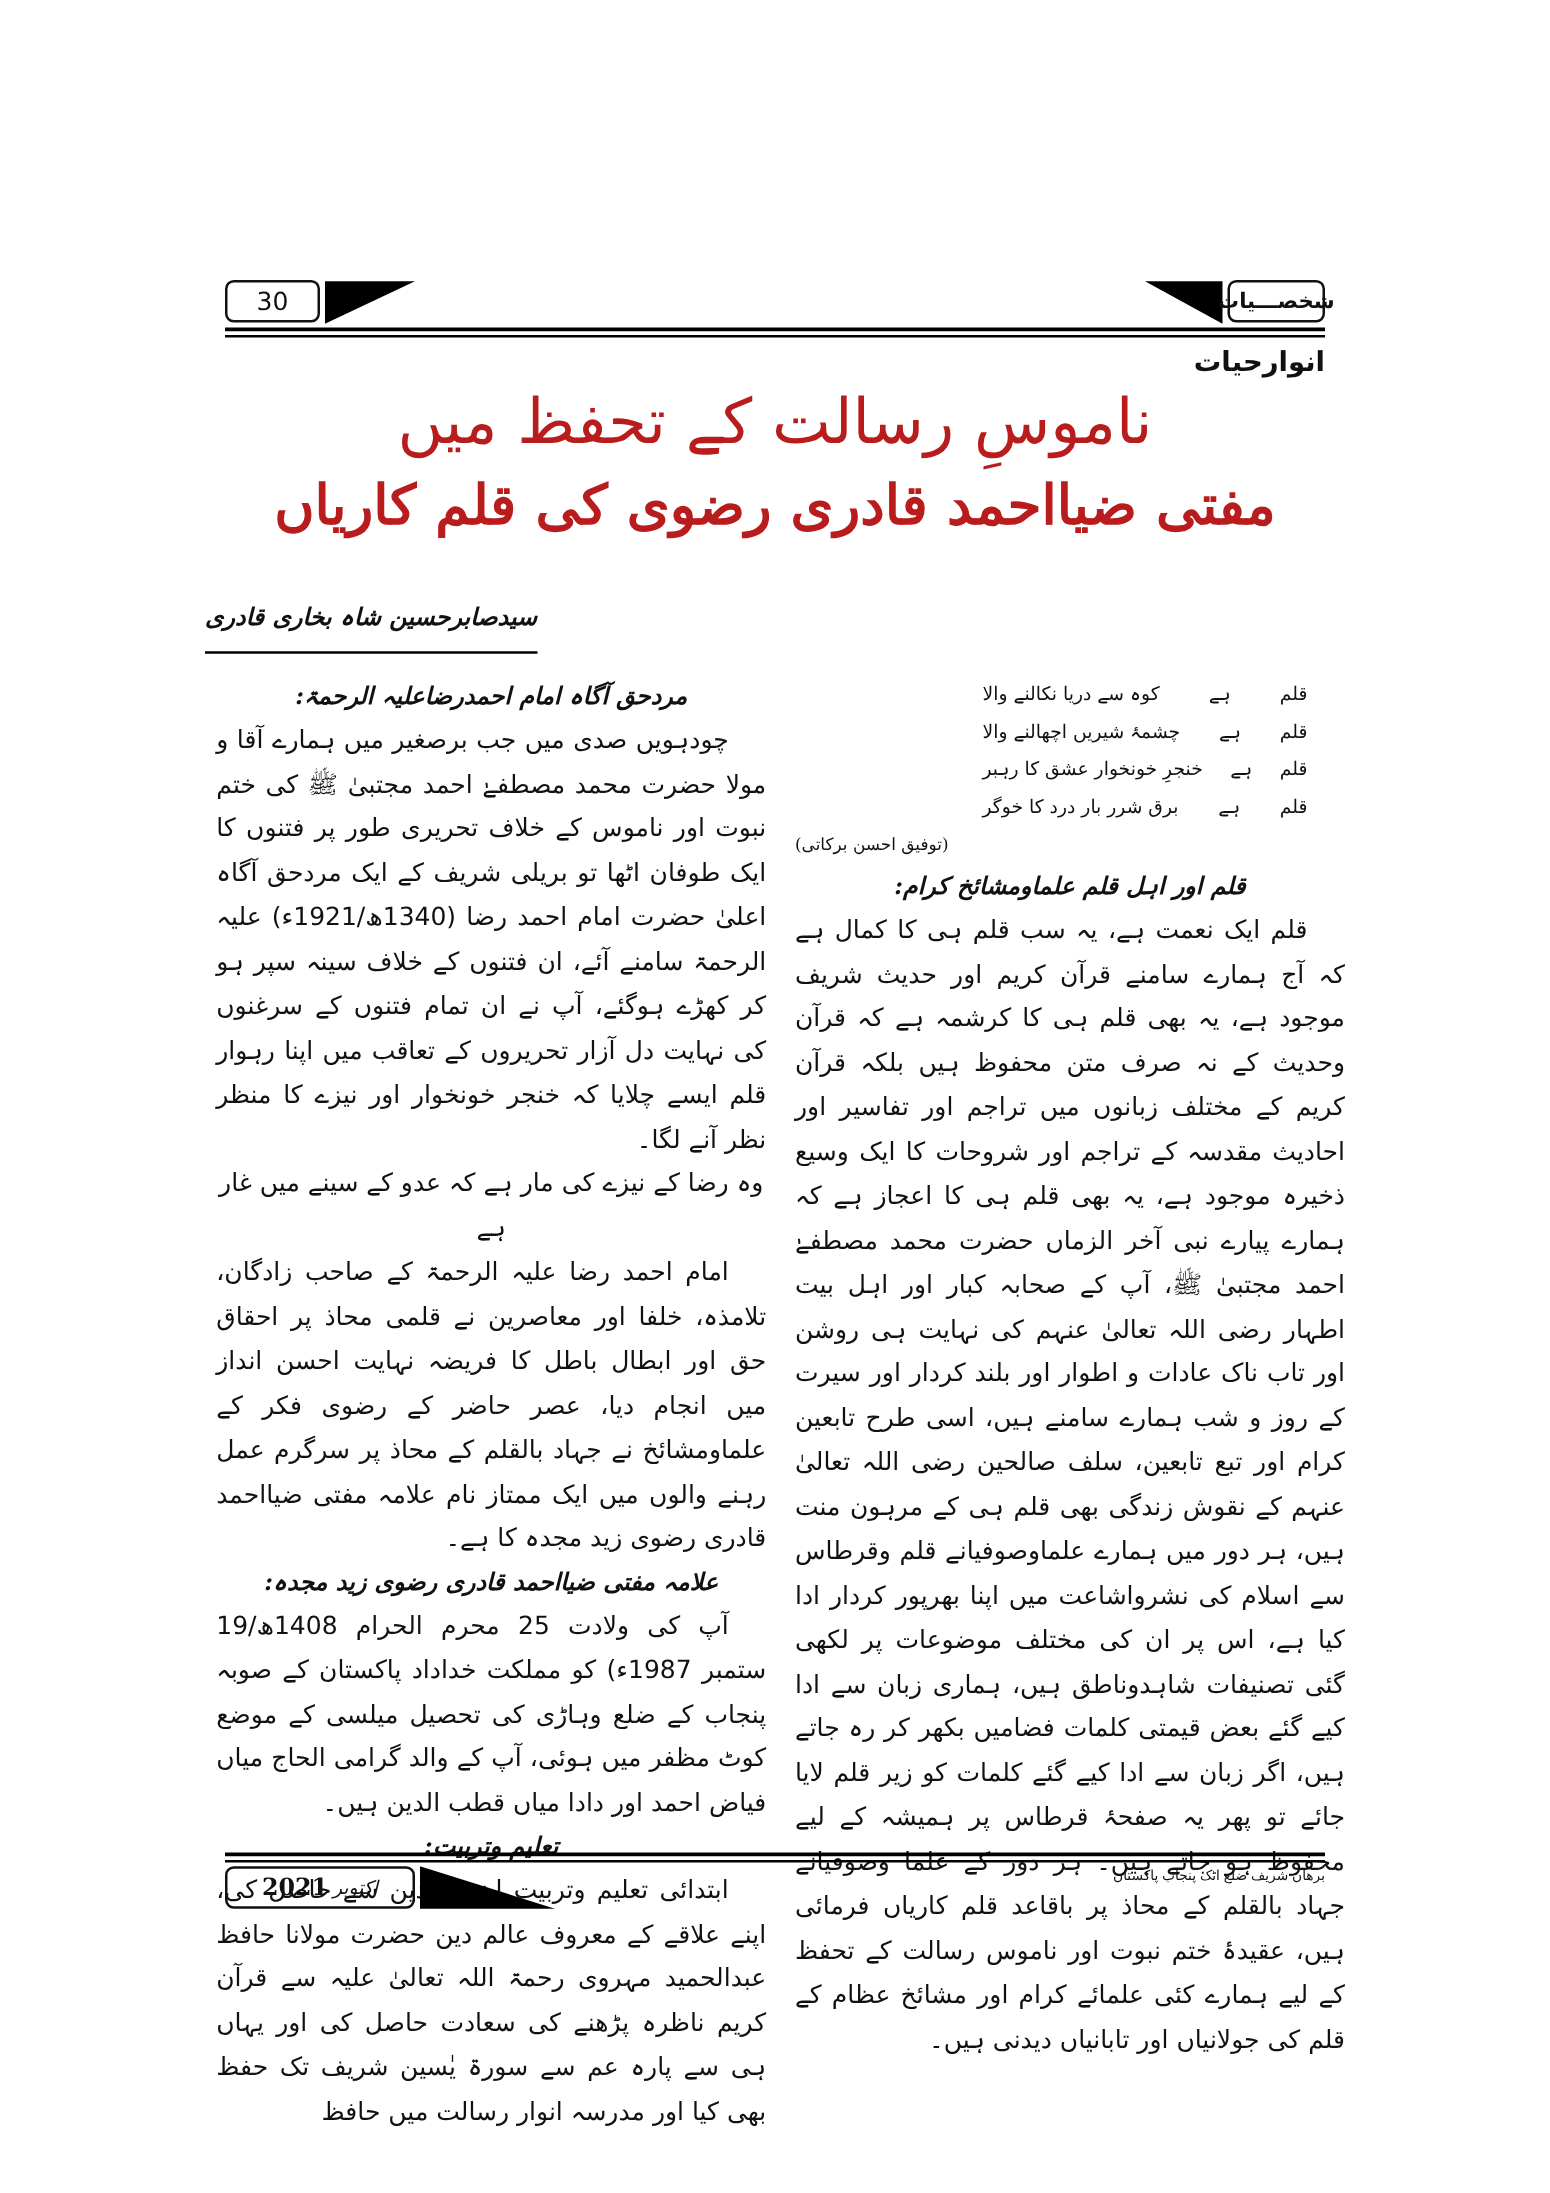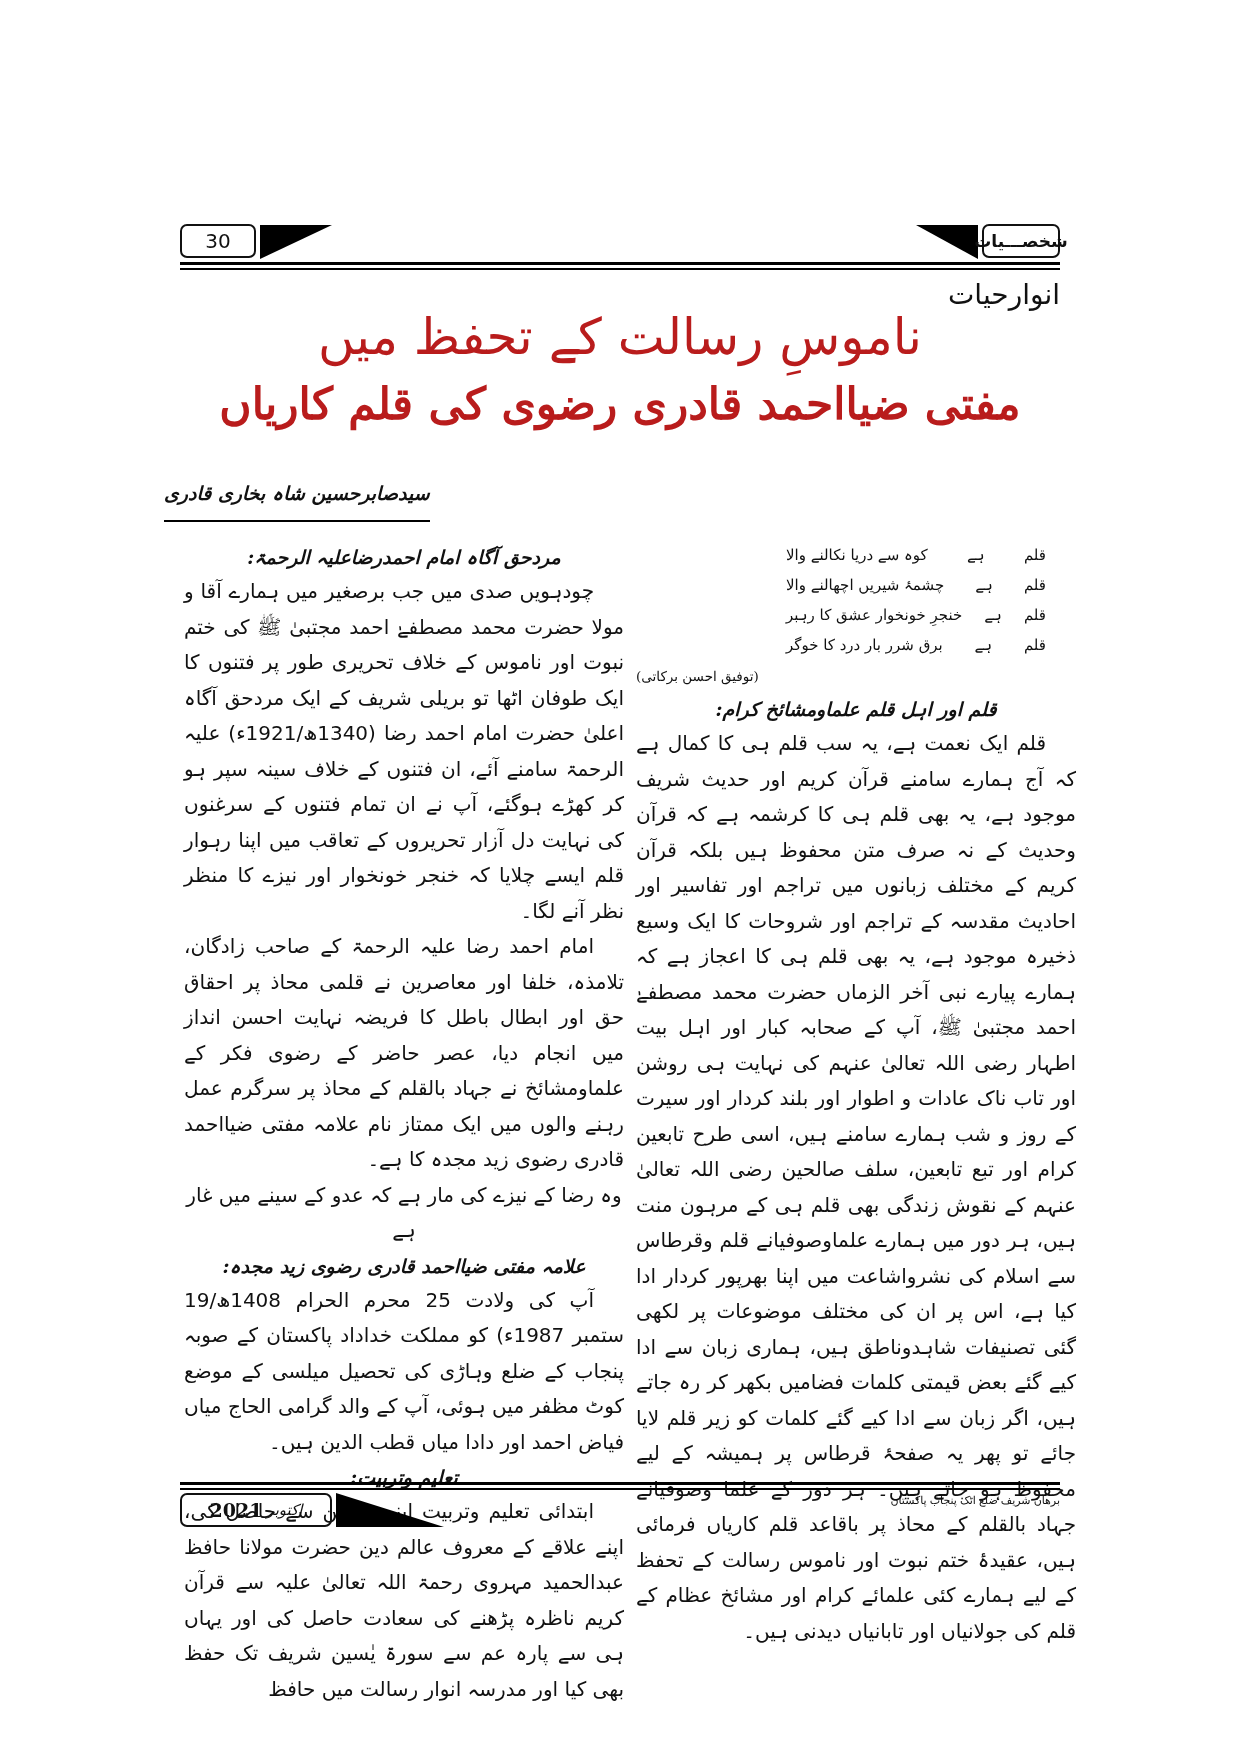--- a/index.html
+++ b/index.html
@@ -15,35 +15,35 @@
     .hdr-page { left: 0; width: 76px; font-family: "DejaVu Sans", sans-serif; font-size: 20px; }
     .hdr-section { right: 0; width: 78px; font-family: "DejaVu Sans", sans-serif; font-weight: bold; font-size: 17px; direction: rtl; }
     .hdr-tri-l { position: absolute; left: 80px; top: 1px; width: 0; height: 0;
                  border-top: 34px solid #000; border-right: 72px solid transparent; }
     .hdr-tri-r { position: absolute; right: 82px; top: 1px; width: 0; height: 0;
                  border-top: 34px solid #000; border-left: 62px solid transparent; }
     .hdr-tri-l::after, .hdr-tri-r::after { content: ""; }
     .hdr-rule1 { position: absolute; left: 0; right: 0; top: 38px; height: 3px; background: #000; }
     .hdr-rule2 { position: absolute; left: 0; right: 0; top: 44px; height: 2px; background: #000; }
 
-    .kicker { position: absolute; right: 180px; top: 278px; font-size: 28px; font-weight: normal; direction: rtl; }
+    .kicker { position: absolute; right: 180px; top: 278px; font-size: 22px; font-weight: bold; direction: rtl; }
 
     
     .title { position: absolute; left: 150px; width: 940px; text-align: center; direction: rtl;
              font-family: "DejaVu Serif", serif; color: #b91c1c; }
     .title-1 { top: 308px; font-size: 50px; font-weight: normal; }
     .title-2 { top: 378px; font-size: 44px; font-weight: bold; }
 
     .author { position: absolute; left: 164px; top: 482px; font-size: 19px; font-weight: bold; font-style: italic;
               direction: rtl; border-bottom: 2px solid #000; padding-bottom: 16px; }
 
     
     .col { position: absolute; top: 540px; width: 440px; direction: rtl; text-align: justify; }
     .col-right { left: 636px; }
-    .col-left  { left: 184px; }
+    .col-left  { left: 173px; }
     .p { font-family: "DejaVu Sans", sans-serif; font-size: 20px; line-height: 35.5px; text-align-last: right; }
     .p.indent { text-indent: 30px; }
     .h { font-family: "DejaVu Serif", serif; font-size: 19px; font-weight: bold; font-style: italic;
          text-align: center; line-height: 34px; }
     .verse { font-family: "DejaVu Serif", serif; font-size: 15px; line-height: 30px; padding-right: 10px; text-align: right; }
     .verse-line { display: flex; justify-content: space-between; width: 260px; margin-right: 20px; }
     .verse-credit { font-size: 13.5px; text-align: left; line-height: 32px; }
     .center-line { text-align: center; text-align-last: center; }
 
     
@@ -107,22 +107,22 @@
       </div>
       <div class="verse-credit">(توفیق احسن برکاتی)</div>
     </div>
     <div class="h">قلم اور اہل قلم علماومشائخ کرام:</div>
     <p class="p indent">قلم ایک نعمت ہے، یہ سب قلم ہی کا کمال ہے کہ آج ہمارے سامنے قرآن کریم اور حدیث شریف موجود ہے، یہ بھی قلم ہی کا کرشمہ ہے کہ قرآن وحدیث کے نہ صرف متن محفوظ ہیں بلکہ قرآن کریم کے مختلف زبانوں میں تراجم اور تفاسیر اور احادیث مقدسہ کے تراجم اور شروحات کا ایک وسیع ذخیرہ موجود ہے، یہ بھی قلم ہی کا اعجاز ہے کہ ہمارے پیارے نبی آخر الزماں حضرت محمد مصطفےٰ احمد مجتبیٰ ﷺ، آپ کے صحابہ کبار اور اہل بیت اطہار رضی اللہ تعالیٰ عنہم کی نہایت ہی روشن اور تاب ناک عادات و اطوار اور بلند کردار اور سیرت کے روز و شب ہمارے سامنے ہیں، اسی طرح تابعین کرام اور تبع تابعین، سلف صالحین رضی اللہ تعالیٰ عنہم کے نقوش زندگی بھی قلم ہی کے مرہون منت ہیں، ہر دور میں ہمارے علماوصوفیانے قلم وقرطاس سے اسلام کی نشرواشاعت میں اپنا بھرپور کردار ادا کیا ہے، اس پر ان کی مختلف موضوعات پر لکھی گئی تصنیفات شاہدوناطق ہیں، ہماری زبان سے ادا کیے گئے بعض قیمتی کلمات فضامیں بکھر کر رہ جاتے ہیں، اگر زبان سے ادا کیے گئے کلمات کو زیر قلم لایا جائے تو پھر یہ صفحۂ قرطاس پر ہمیشہ کے لیے محفوظ ہو جاتے ہیں۔ ہر دور کے علما وصوفیانے جہاد بالقلم کے محاذ پر باقاعد قلم کاریاں فرمائی ہیں، عقیدۂ ختم نبوت اور ناموس رسالت کے تحفظ کے لیے ہمارے کئی علمائے کرام اور مشائخ عظام کے قلم کی جولانیاں اور تابانیاں دیدنی ہیں۔</p>
   </div>
 
   <div class="col col-left">
     <div class="h">مردحق آگاہ امام احمدرضاعلیہ الرحمۃ:</div>
     <p class="p indent">چودہویں صدی میں جب برصغیر میں ہمارے آقا و مولا حضرت محمد مصطفےٰ احمد مجتبیٰ ﷺ کی ختم نبوت اور ناموس کے خلاف تحریری طور پر فتنوں کا ایک طوفان اٹھا تو بریلی شریف کے ایک مردحق آگاہ اعلیٰ حضرت امام احمد رضا (1340ھ/1921ء) علیہ الرحمۃ سامنے آئے، ان فتنوں کے خلاف سینہ سپر ہو کر کھڑے ہوگئے، آپ نے ان تمام فتنوں کے سرغنوں کی نہایت دل آزار تحریروں کے تعاقب میں اپنا رہوار قلم ایسے چلایا کہ خنجر خونخوار اور نیزے کا منظر نظر آنے لگا۔</p>
+    <p class="p center-line">وہ رضا کے نیزے کی مار ہے کہ عدو کے سینے میں غار ہے</p>
     <p class="p indent">امام احمد رضا علیہ الرحمۃ کے صاحب زادگان، تلامذہ، خلفا اور معاصرین نے قلمی محاذ پر احقاق حق اور ابطال باطل کا فریضہ نہایت احسن انداز میں انجام دیا، عصر حاضر کے رضوی فکر کے علماومشائخ نے جہاد بالقلم کے محاذ پر سرگرم عمل رہنے والوں میں ایک ممتاز نام علامہ مفتی ضیااحمد قادری رضوی زید مجدہ کا ہے۔</p>
-    <p class="p center-line">وہ رضا کے نیزے کی مار ہے کہ عدو کے سینے میں غار ہے</p>
     <div class="h">علامہ مفتی ضیااحمد قادری رضوی زید مجدہ:</div>
     <p class="p indent">آپ کی ولادت 25 محرم الحرام 1408ھ/19 ستمبر 1987ء) کو مملکت خداداد پاکستان کے صوبہ پنجاب کے ضلع وہاڑی کی تحصیل میلسی کے موضع کوٹ مظفر میں ہوئی، آپ کے والد گرامی الحاج میاں فیاض احمد اور دادا میاں قطب الدین ہیں۔</p>
     <div class="h">تعلیم وتربیت:</div>
     <p class="p indent">ابتدائی تعلیم وتربیت اپنے والدین سے حاصل کی، اپنے علاقے کے معروف عالم دین حضرت مولانا حافظ عبدالحمید مہروی رحمۃ اللہ تعالیٰ علیہ سے قرآن کریم ناظرہ پڑھنے کی سعادت حاصل کی اور یہاں ہی سے پارہ عم سے سورۃ یٰسین شریف تک حفظ بھی کیا اور مدرسہ انوار رسالت میں حافظ</p>
   </div>
 
   <div class="ftr">
     <div class="ftr-rule1"></div>
     <div class="ftr-rule2"></div>
     <div class="ftr-box">

